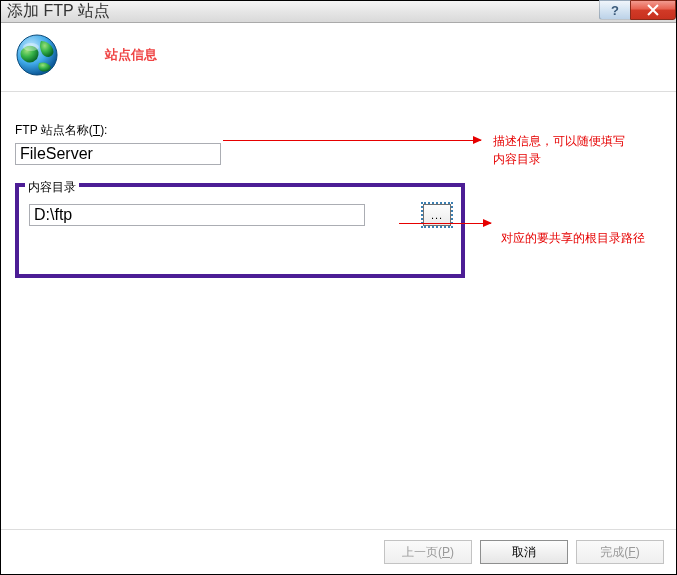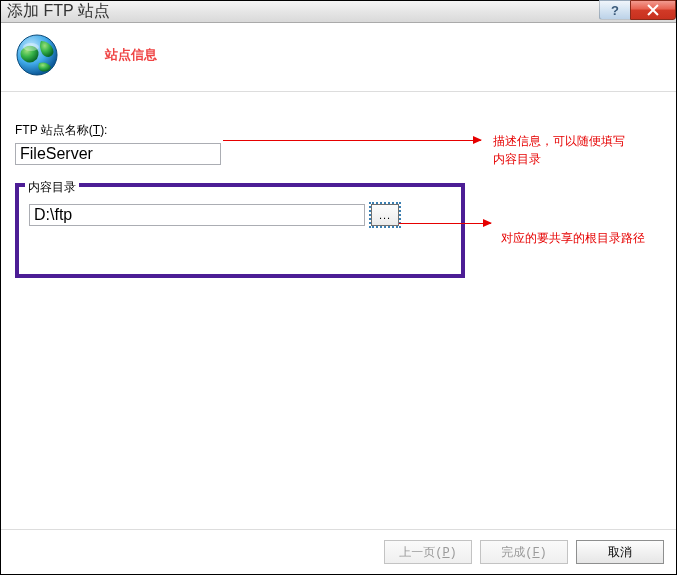--- a/index.html
+++ b/index.html
@@ -136,21 +136,22 @@
       color: #000;
       margin-left: -4px;
       display: inline-block;
     }
     .fieldset-inner {
       margin-top: -10px;
     }
     .path-row {
       display: flex;
       align-items: center;
-      gap: 6px;
+      gap: 16px;
+      justify-content: space-between;
     }
     .path-input {
       width: 336px;
     }
     .browse-btn {
       width: 28px;
       height: 22px;
       border: 1px solid #707070;
       outline: 2px dotted #3c7fb1;
       outline-offset: 0;
@@ -200,21 +201,20 @@
       font-size: 12px;
       font-family: inherit;
       cursor: pointer;
       padding: 0 10px;
     }
     .btn.disabled {
       color: #9a9a9a;
       border-color: #c3c3c3;
       background: linear-gradient(to bottom, #fafafa, #efefef);
       cursor: default;
-      font-family: Liberation Mono, monospace;
     }
     .btn .accel { text-decoration: underline; }
   </style>
 </head>
 <body>
 
 <div class="window">
 
   <div class="titlebar">
     <span class="title">添加 FTP 站点</span>
@@ -281,20 +281,20 @@
 
     <div class="arrow-line" style="left:398px; top:131px; width:92px;"></div>
     <div class="anno-text" style="left:500px; top:137px;">对应的要共享的根目录路径</div>
 
   </div>
 
   <div class="footer">
     <button class="btn disabled" disabled="">
       <span>上一页(</span><span class="accel">P</span><span>)</span>
     </button>
+    <button class="btn">
+      <span>取消</span>
+    </button>
     <button class="btn disabled" disabled="">
       <span>完成(</span><span class="accel">F</span><span>)</span>
     </button>
-    <button class="btn">
-      <span>取消</span>
-    </button>
   </div>
 </div>
 
 </body></html>

